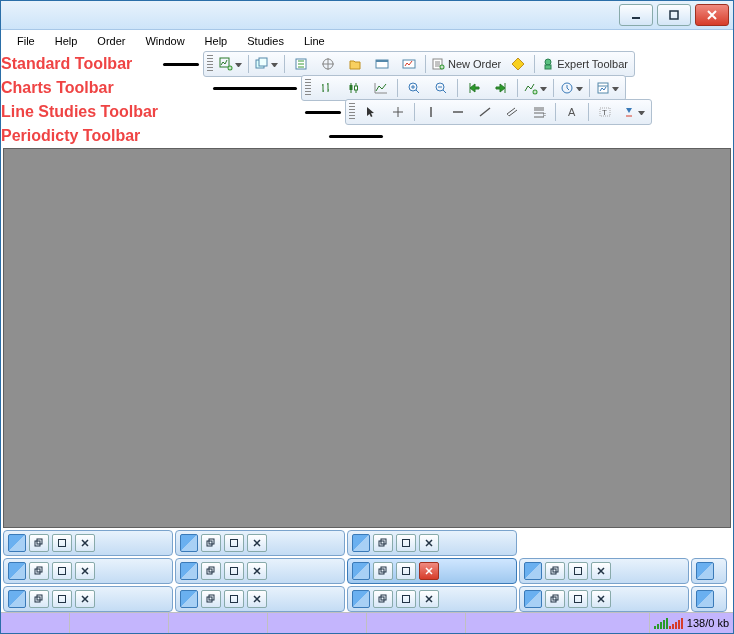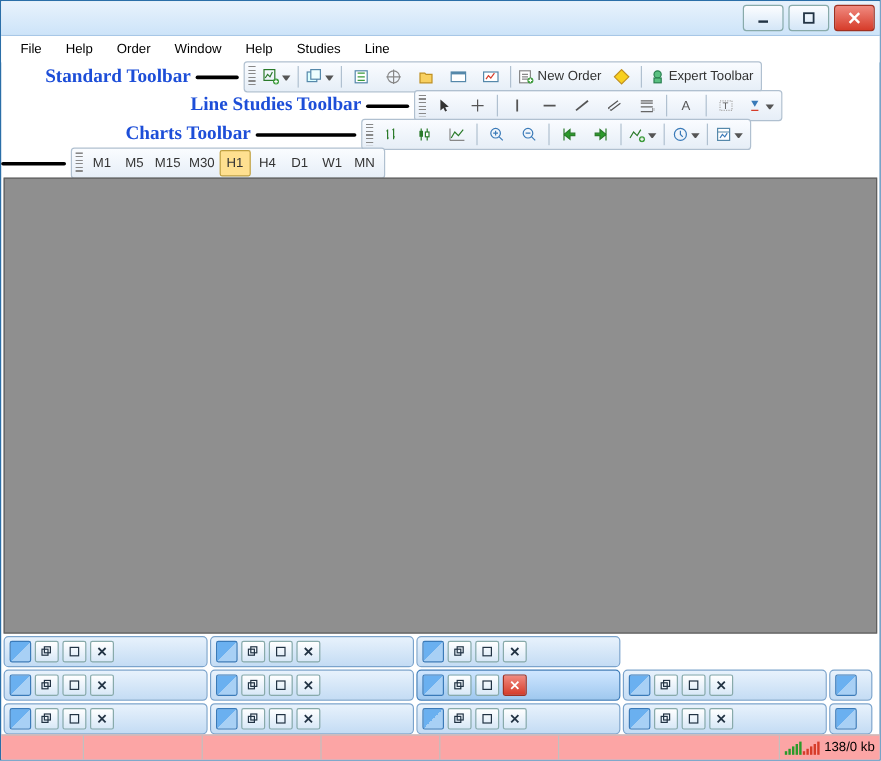--- a/index.html
+++ b/index.html
@@ -4,38 +4,38 @@
 <style>
 html,body{margin:0;padding:0;font-family:Tahoma,Arial,sans-serif;font-size:11px;background:#fff}
 .window{width:734px;height:634px;box-sizing:border-box;border:1px solid #2a6ea8;background:#fff;display:flex;flex-direction:column;position:relative}
 .titlebar{height:28px;background:linear-gradient(#e8f2fc,#cde4f9);display:flex;justify-content:flex-end;align-items:center;padding-right:4px;border-bottom:1px solid #a7c7e7}
 .title-btn{width:32px;height:20px;margin-left:4px;border:1px solid #8aa;border-radius:3px;background:linear-gradient(#fcfdff,#d4e6f7);display:flex;align-items:center;justify-content:center;cursor:pointer}
 .title-btn.close{background:linear-gradient(#f08a80,#d63c2a);border-color:#a03020}
 .title-btn svg{width:12px;height:12px}
 .menubar{height:22px;display:flex;align-items:center;padding:0 6px;background:#fff}
 .menu-item{padding:3px 10px;cursor:pointer}
 .annot-row{display:flex;align-items:center;height:24px}
-.annot-label{font-family:Liberation Serif, serif;font-weight:bold;font-size:16px;color:#1d4ed8;text-align:right;padding-right:4px;white-space:nowrap}
+.annot-label{font-family:Liberation Sans, sans-serif;font-weight:bold;font-size:16px;color:#ef4444;text-align:left;padding-right:4px;white-space:nowrap}
 .annot-line{height:3px;background:#000;border-radius:2px}
 .toolbar{display:flex;align-items:center;height:24px;background:linear-gradient(#fafcff,#e6eef7);border:1px solid #b0c0d0;border-radius:3px;padding:0 3px;gap:1px}
 .grip{width:6px;height:18px;margin-right:2px;background:repeating-linear-gradient(to bottom,#888 0 1px,transparent 1px 3px)}
 .tb-btn{min-width:20px;height:20px;border:1px solid transparent;border-radius:2px;display:flex;align-items:center;justify-content:center;padding:0 2px;cursor:pointer;font-size:11px;color:#333;gap:2px}
 .tb-btn.sel{border-color:#c0a040;background:#ffe090}
 .tb-sep{width:1px;height:18px;background:#b0c0d0;margin:0 2px}
 .dd{width:7px;height:7px;display:inline-block}
 .dd::after{content:"";display:block;border-left:3px solid transparent;border-right:3px solid transparent;border-top:4px solid #555;margin-top:2px}
 .workspace{flex:1;background:#8f8f8f;border:1px solid #606060;margin:0 2px}
 .taskbar-area{padding:0 2px}
 .task-row{display:flex;gap:2px;margin-top:2px}
 .task{flex:none;display:flex;align-items:center;height:24px;background:linear-gradient(#e8f2fc,#c4dcf4);border:1px solid #7aa3cc;border-radius:4px;padding:0 4px;gap:3px}
 .task.active{background:linear-gradient(#cfe6ff,#9fc8ef);border-color:#3a7ab8}
 .task .tbi{width:18px;height:16px;border:1px solid #8aa;border-radius:2px;background:linear-gradient(#fff,#d8e8f7);display:flex;align-items:center;justify-content:center;font-size:9px;cursor:pointer}
 .task .tbi.red{background:linear-gradient(#f08a80,#d63c2a);border-color:#a03020}
 .task .doc{width:16px;height:16px;background:linear-gradient(135deg,#6ab0f0 50%,#a8d0f5 50%);border:1px solid #3a7ab8;border-radius:2px}
-.statusbar{height:20px;display:flex;align-items:center;background:#fca5a5;border-top:1px solid #c0c0c0;font-size:11px}
+.statusbar{height:20px;display:flex;align-items:center;background:#c4b5fd;border-top:1px solid #c0c0c0;font-size:11px}
 .status-cell{border-right:1px solid #c0c0c0;height:100%;display:flex;align-items:center;padding:0 4px}
 .conn-bars{display:flex;align-items:flex-end;gap:1px;height:12px;margin-right:4px}
 .conn-bars span{width:2px;background:#2a9a2a}
 .conn-bars span.r{background:#d63c2a}
 svg{display:block}
 </style>
 </head>
 <body>
 
 <div class="window">
@@ -140,20 +140,98 @@
           <svg width="14" height="14" viewBox="0 0 14 14">
             <circle cx="7" cy="5" r="3" fill="#5ac080" stroke="#2a8050"></circle>
             <rect x="4" y="8" width="6" height="4" fill="#5ac080" stroke="#2a8050"></rect>
           </svg>
           <span>Expert Toolbar</span>
         </div>
     </div>
   </div>
 
   <div class="annot-row">
+    <div class="annot-label" style="width:208px">Charts Toolbar</div>
+    <div class="annot-line" style="width:84px"></div>
+    <div class="toolbar" style="margin-left:4px">
+      <div class="grip"></div>
+      <div class="tb-btn">
+          <svg width="14" height="14" viewBox="0 0 14 14">
+            <path d="M3 3 v8 M2 4 h1 M3 10 h1 M8 2 v9 M7 3 h1 M8 9 h1" stroke="#2a7a2a"></path>
+          </svg>
+        </div>
+      <div class="tb-btn">
+          <svg width="14" height="14" viewBox="0 0 14 14">
+            <path d="M4 2 v10 M9 2 v10" stroke="#2a7a2a"></path>
+            <rect x="2.5" y="4" width="3" height="5" fill="#2a7a2a"></rect>
+            <rect x="7.5" y="5" width="3" height="4" fill="#fff" stroke="#2a7a2a"></rect>
+          </svg>
+        </div>
+      <div class="tb-btn">
+          <svg width="14" height="14" viewBox="0 0 14 14">
+            <path d="M1 12 h12 M1 12 v-10" stroke="#888"></path>
+            <path d="M2 10 L5 5 L8 8 L12 3" stroke="#2a7a2a" fill="none"></path>
+          </svg>
+        </div>
+      <div class="tb-sep"></div>
+      <div class="tb-btn">
+          <svg width="14" height="14" viewBox="0 0 14 14">
+            <circle cx="6" cy="6" r="4" fill="none" stroke="#3a7ab8"></circle>
+            <path d="M9 9 l3 3" stroke="#3a7ab8"></path>
+            <path d="M6 4 v4 M4 6 h4" stroke="#3a7ab8"></path>
+          </svg>
+        </div>
+      <div class="tb-btn">
+          <svg width="14" height="14" viewBox="0 0 14 14">
+            <circle cx="6" cy="6" r="4" fill="none" stroke="#3a7ab8"></circle>
+            <path d="M9 9 l3 3" stroke="#3a7ab8"></path>
+            <path d="M4 6 h4" stroke="#3a7ab8"></path>
+          </svg>
+        </div>
+      <div class="tb-sep"></div>
+      <div class="tb-btn">
+          <svg width="14" height="14" viewBox="0 0 14 14">
+            <path d="M3 2 v10 M3 7 l5 -4 v3 h4 v2 h-4 v3 z" fill="#2a9a2a" stroke="#2a7a2a"></path>
+          </svg>
+        </div>
+      <div class="tb-btn">
+          <svg width="14" height="14" viewBox="0 0 14 14">
+            <path d="M11 2 v10 M11 7 l-5 -4 v3 h-4 v2 h4 v3 z" fill="#2a9a2a" stroke="#2a7a2a"></path>
+          </svg>
+        </div>
+      <div class="tb-sep"></div>
+      <div class="tb-btn">
+          <svg width="14" height="14" viewBox="0 0 14 14">
+            <path d="M1 10 L4 5 L7 8 L10 3" stroke="#2a7a2a" fill="none"></path>
+            <circle cx="11" cy="11" r="2.5" fill="#3a9a3a"></circle>
+            <path d="M11 9.5 v3 M9.5 11 h3" stroke="#fff"></path>
+          </svg>
+          <span class="dd"></span>
+        </div>
+      <div class="tb-sep"></div>
+      <div class="tb-btn">
+          <svg width="14" height="14" viewBox="0 0 14 14">
+            <circle cx="7" cy="7" r="5" fill="none" stroke="#3a7ab8"></circle>
+            <path d="M7 4 v3 l2 2" stroke="#3a7ab8" fill="none"></path>
+          </svg>
+          <span class="dd"></span>
+        </div>
+      <div class="tb-sep"></div>
+      <div class="tb-btn">
+          <svg width="14" height="14" viewBox="0 0 14 14">
+            <rect x="2" y="2" width="10" height="10" fill="#fff" stroke="#58a"></rect>
+            <path d="M2 5 h10" stroke="#58a"></path>
+            <path d="M4 10 L6 7 L8 9 L10 6" stroke="#3a7ab8" fill="none"></path>
+          </svg>
+          <span class="dd"></span>
+        </div>
+    </div>
+  </div>
+
+  <div class="annot-row">
     <div class="annot-label" style="width:300px">Line Studies Toolbar</div>
     <div class="annot-line" style="width:36px"></div>
     <div class="toolbar" style="margin-left:4px">
       <div class="grip"></div>
       <div class="tb-btn">
           <svg width="14" height="14" viewBox="0 0 14 14">
             <path d="M3 2 L3 11 L5.5 9 L7 12 L8.5 11.3 L7 8.3 L10 8 Z" fill="#333"></path>
           </svg>
         </div>
       <div class="tb-btn">
@@ -206,111 +284,22 @@
           <svg width="14" height="14" viewBox="0 0 14 14">
             <path d="M4 3 L7 8 L10 3" fill="#3a7ab8"></path>
             <path d="M4 11 L10 11" stroke="#d63c2a"></path>
           </svg>
           <span class="dd"></span>
         </div>
     </div>
   </div>
 
   <div class="annot-row">
-    <div class="annot-label" style="width:208px">Charts Toolbar</div>
-    <div class="annot-line" style="width:84px"></div>
-    <div class="toolbar" style="margin-left:4px">
-      <div class="grip"></div>
-      <div class="tb-btn">
-          <svg width="14" height="14" viewBox="0 0 14 14">
-            <path d="M3 3 v8 M2 4 h1 M3 10 h1 M8 2 v9 M7 3 h1 M8 9 h1" stroke="#2a7a2a"></path>
-          </svg>
-        </div>
-      <div class="tb-btn">
-          <svg width="14" height="14" viewBox="0 0 14 14">
-            <path d="M4 2 v10 M9 2 v10" stroke="#2a7a2a"></path>
-            <rect x="2.5" y="4" width="3" height="5" fill="#2a7a2a"></rect>
-            <rect x="7.5" y="5" width="3" height="4" fill="#fff" stroke="#2a7a2a"></rect>
-          </svg>
-        </div>
-      <div class="tb-btn">
-          <svg width="14" height="14" viewBox="0 0 14 14">
-            <path d="M1 12 h12 M1 12 v-10" stroke="#888"></path>
-            <path d="M2 10 L5 5 L8 8 L12 3" stroke="#2a7a2a" fill="none"></path>
-          </svg>
-        </div>
-      <div class="tb-sep"></div>
-      <div class="tb-btn">
-          <svg width="14" height="14" viewBox="0 0 14 14">
-            <circle cx="6" cy="6" r="4" fill="none" stroke="#3a7ab8"></circle>
-            <path d="M9 9 l3 3" stroke="#3a7ab8"></path>
-            <path d="M6 4 v4 M4 6 h4" stroke="#3a7ab8"></path>
-          </svg>
-        </div>
-      <div class="tb-btn">
-          <svg width="14" height="14" viewBox="0 0 14 14">
-            <circle cx="6" cy="6" r="4" fill="none" stroke="#3a7ab8"></circle>
-            <path d="M9 9 l3 3" stroke="#3a7ab8"></path>
-            <path d="M4 6 h4" stroke="#3a7ab8"></path>
-          </svg>
-        </div>
-      <div class="tb-sep"></div>
-      <div class="tb-btn">
-          <svg width="14" height="14" viewBox="0 0 14 14">
-            <path d="M3 2 v10 M3 7 l5 -4 v3 h4 v2 h-4 v3 z" fill="#2a9a2a" stroke="#2a7a2a"></path>
-          </svg>
-        </div>
-      <div class="tb-btn">
-          <svg width="14" height="14" viewBox="0 0 14 14">
-            <path d="M11 2 v10 M11 7 l-5 -4 v3 h-4 v2 h4 v3 z" fill="#2a9a2a" stroke="#2a7a2a"></path>
-          </svg>
-        </div>
-      <div class="tb-sep"></div>
-      <div class="tb-btn">
-          <svg width="14" height="14" viewBox="0 0 14 14">
-            <path d="M1 10 L4 5 L7 8 L10 3" stroke="#2a7a2a" fill="none"></path>
-            <circle cx="11" cy="11" r="2.5" fill="#3a9a3a"></circle>
-            <path d="M11 9.5 v3 M9.5 11 h3" stroke="#fff"></path>
-          </svg>
-          <span class="dd"></span>
-        </div>
-      <div class="tb-sep"></div>
-      <div class="tb-btn">
-          <svg width="14" height="14" viewBox="0 0 14 14">
-            <circle cx="7" cy="7" r="5" fill="none" stroke="#3a7ab8"></circle>
-            <path d="M7 4 v3 l2 2" stroke="#3a7ab8" fill="none"></path>
-          </svg>
-          <span class="dd"></span>
-        </div>
-      <div class="tb-sep"></div>
-      <div class="tb-btn">
-          <svg width="14" height="14" viewBox="0 0 14 14">
-            <rect x="2" y="2" width="10" height="10" fill="#fff" stroke="#58a"></rect>
-            <path d="M2 5 h10" stroke="#58a"></path>
-            <path d="M4 10 L6 7 L8 9 L10 6" stroke="#3a7ab8" fill="none"></path>
-          </svg>
-          <span class="dd"></span>
-        </div>
-    </div>
-  </div>
-
-  <div class="annot-row">
+    <div class="annot-label" style="width:324px">Periodicty Toolbar</div>
     <div class="annot-line" style="width:54px"></div>
-    <div class="toolbar" style="margin-left:4px">
-      <div class="grip"></div>
-      <div class="tb-btn">M1</div>
-      <div class="tb-btn">M5</div>
-      <div class="tb-btn">M15</div>
-      <div class="tb-btn">M30</div>
-      <div class="tb-btn sel">H1</div>
-      <div class="tb-btn">H4</div>
-      <div class="tb-btn">D1</div>
-      <div class="tb-btn">W1</div>
-      <div class="tb-btn">MN</div>
-    </div>
   </div>
 
   <div class="workspace"></div>
 
   <div class="taskbar-area">
     <div class="task-row" id="task-row-1">
         <div class="task" style="width: 160px;">
           <div class="doc"></div>
           <div class="tbi">
             <svg width="10" height="10" viewBox="0 0 10 10">

